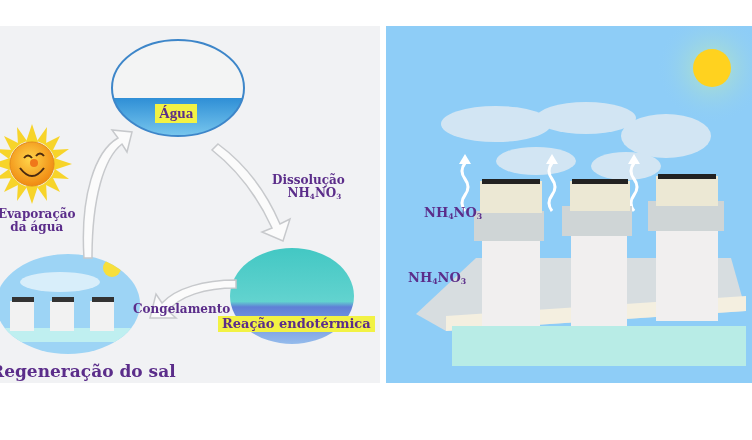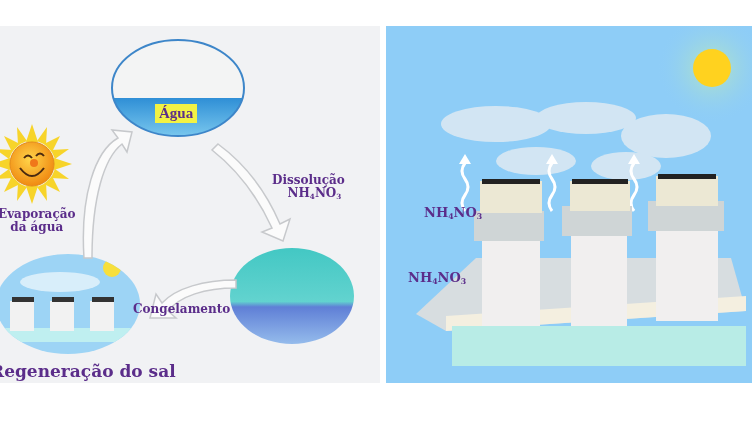--- a/index.html
+++ b/index.html
@@ -110,20 +110,21 @@
     <div style="padding-left:12px;"><span>NH</span><sub>4</sub><span>NO</span><sub>3</sub></div>
   </div>
 
   <div class="lbl" style="left:-2px; top:182px; font-size:12px; text-align:center;">
     <div>Evaporação</div>
     <div>da água</div>
   </div>
 
   <div class="lbl" style="left:133px; top:236px; font-size:12px;margin-top:41px;">Congelamento</div>
 
+  <div class="lbl hl" style="left:218px; top:290px; font-size:13px;">Reação endotérmica</div>
 
   <div class="lbl" style="left:-10px; top:336px; font-size:17px;">Regeneração do sal</div>
 </div>
 
 <div class="panel-right">
   <svg width="366" height="357" viewBox="0 0 366 357">
     <defs>
       <radialGradient id="glow" cx="0.5" cy="0.5" r="0.5">
         <stop offset="0" stop-color="#b6e7c0"></stop>
           <stop offset="1" stop-color="#8ecdf7" stop-opacity="0"></stop>

